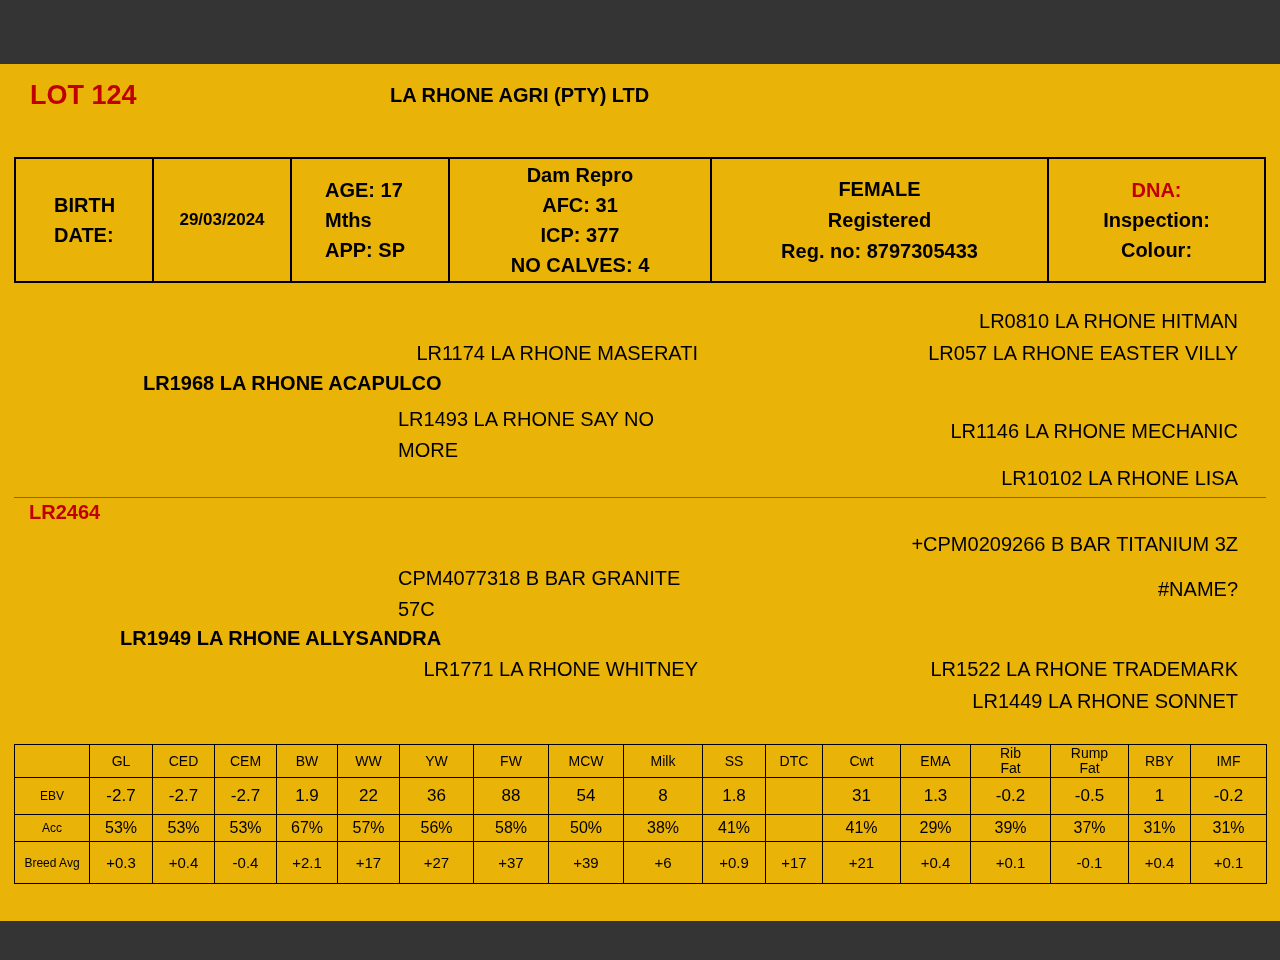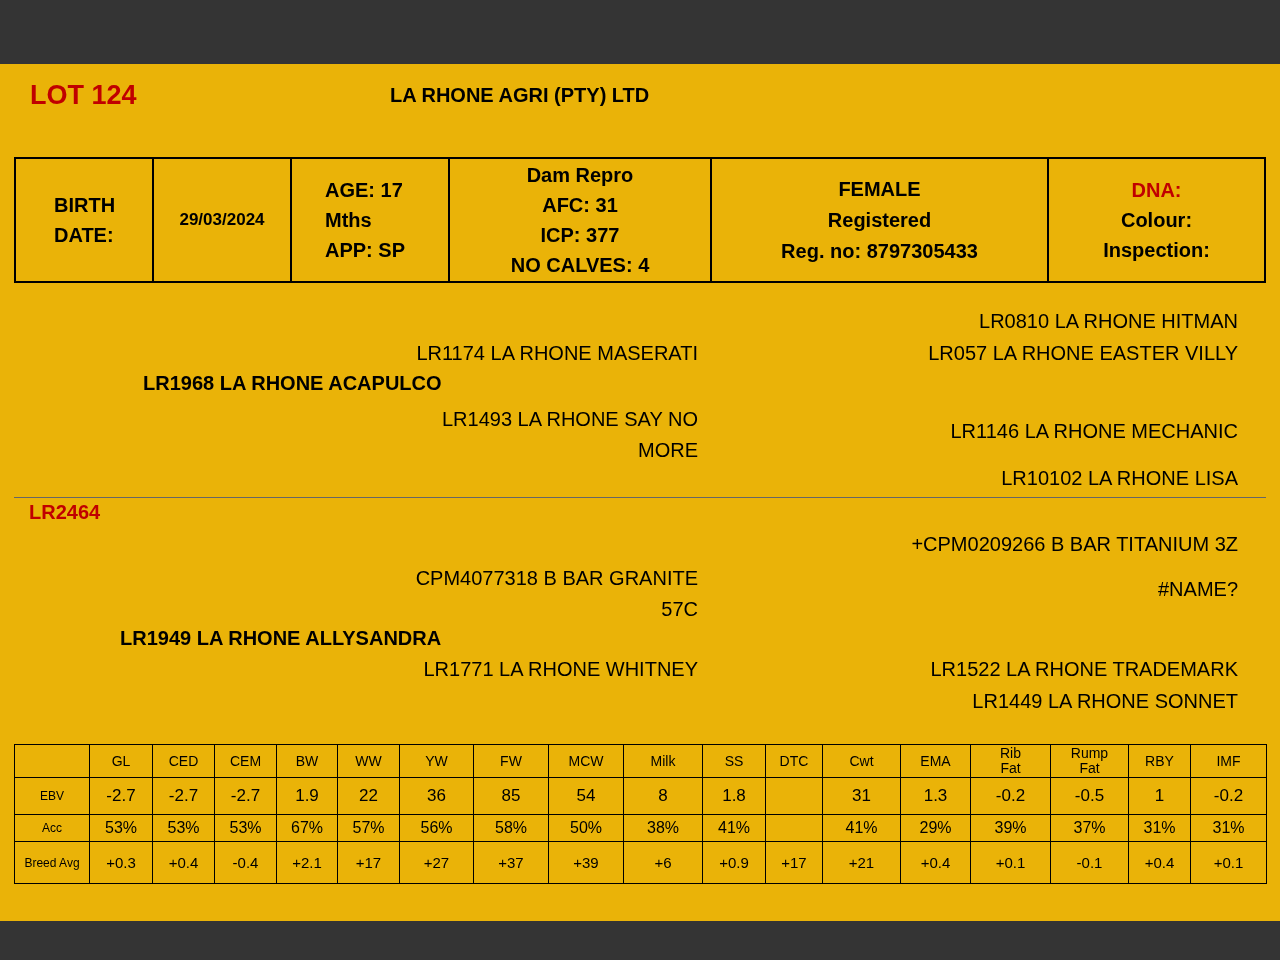--- a/index.html
+++ b/index.html
@@ -44,21 +44,21 @@
   .info .cell:last-child { border-right: none; flex: 1; }
   .cell.c1 { width: 138px; text-align: left; padding-left: 38px; }
   .cell.c2 { width: 138px; font-size: 17px; }
   .cell.c3 { width: 158px; text-align: left; padding-left: 33px; }
   .cell.c4 { width: 262px; line-height: 30px; }
   .cell.c5 { width: 337px; line-height: 31px; }
   .red-text { color: var(--accent-red, #c00000); }
 
   
   .ped { position: absolute; font-size: 20px; white-space: nowrap; }
-  .ped.wrap { white-space: normal; width: 300px; text-align: right; line-height: 31px; }
+  .ped.wrap { white-space: normal; width: 300px; line-height: 31px; }
   .ped.bold { font-weight: bold; }
   .p-gg1 { right: 42px; top: 310px; }
   .p-ss  { right: 582px; top: 342px; }
   .p-gg2 { right: 42px; top: 342px; }
   .p-sire { left: 143px; top: 372px; }
   .p-sd  { right: 582px; top: 404px; }
   .p-gg3 { right: 42px; top: 420px; }
   .p-gg4 { right: 42px; top: 467px; }
   .p-divider { position: absolute; left: 14px; right: 14px; top: 497px; border-top: 1px solid #666; }
   .p-subject { left: 29px; top: 501px; color: var(--accent-red, #c00000); font-weight: bold; }
@@ -115,22 +115,22 @@
       <div>ICP: 377</div>
       <div>NO CALVES: 4</div>
     </div>
     <div class="cell c5">
       <div>FEMALE</div>
       <div>Registered</div>
       <div>Reg. no: 8797305433</div>
     </div>
     <div class="cell c6">
       <div class="red-text">DNA:</div>
+      <div>Inspection:</div>
       <div>Colour:</div>
-      <div>Inspection:</div>
     </div>
   </div>
 
   <div class="ped p-gg1">LR0810 LA RHONE HITMAN</div>
   <div class="ped p-ss">LR1174 LA RHONE MASERATI</div>
   <div class="ped p-gg2">LR057 LA RHONE EASTER VILLY</div>
   <div class="ped bold p-sire">LR1968 LA RHONE ACAPULCO</div>
   <div class="ped wrap p-sd">LR1493 LA RHONE SAY NO MORE</div>
   <div class="ped p-gg3">LR1146 LA RHONE MECHANIC</div>
   <div class="ped p-gg4">LR10102 LA RHONE LISA</div>
@@ -194,21 +194,21 @@
         </thead>
         <tbody>
           <tr class="r-ebv">
             <th class="rowlabel">EBV</th>
             <td>-2.7</td>
             <td>-2.7</td>
             <td>-2.7</td>
             <td>1.9</td>
             <td>22</td>
             <td>36</td>
-            <td>85</td>
+            <td>88</td>
             <td>54</td>
             <td>8</td>
             <td>1.8</td>
             <td></td>
             <td>31</td>
             <td>1.3</td>
             <td>-0.2</td>
             <td>-0.5</td>
             <td>1</td>
             <td>-0.2</td>

